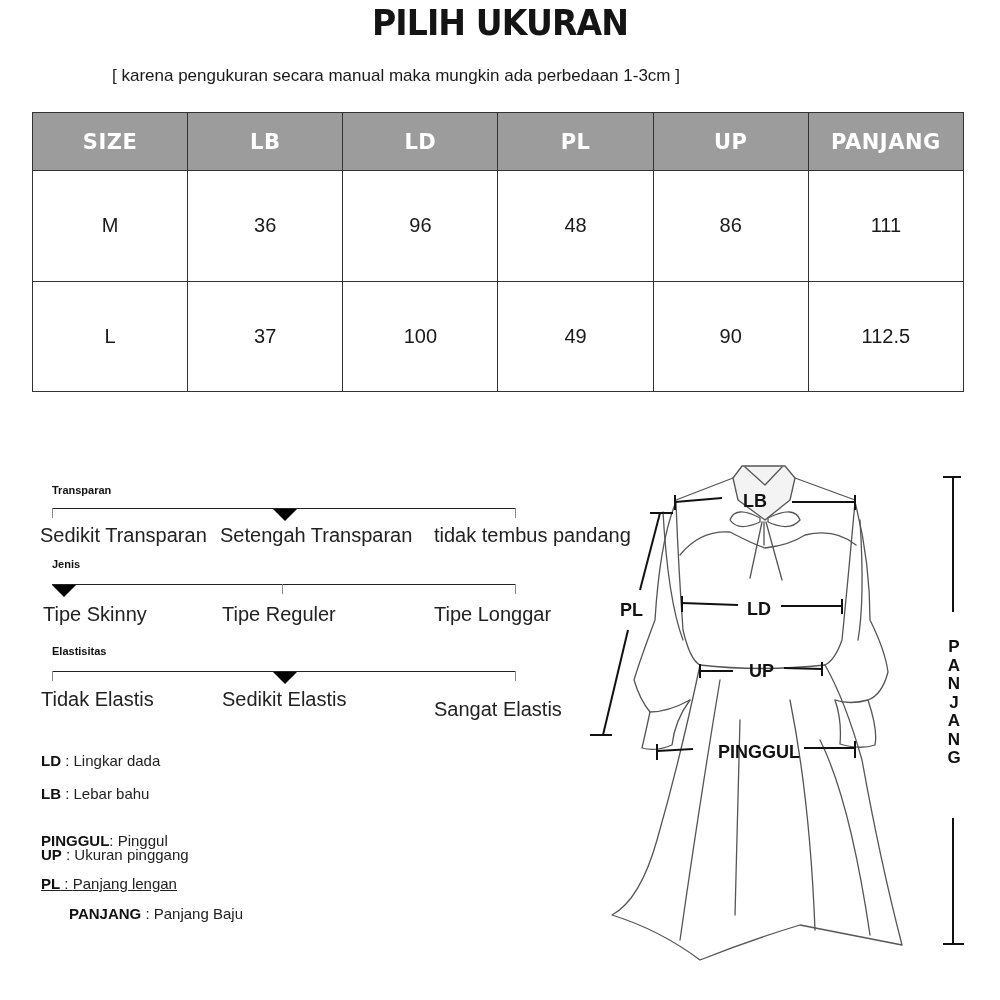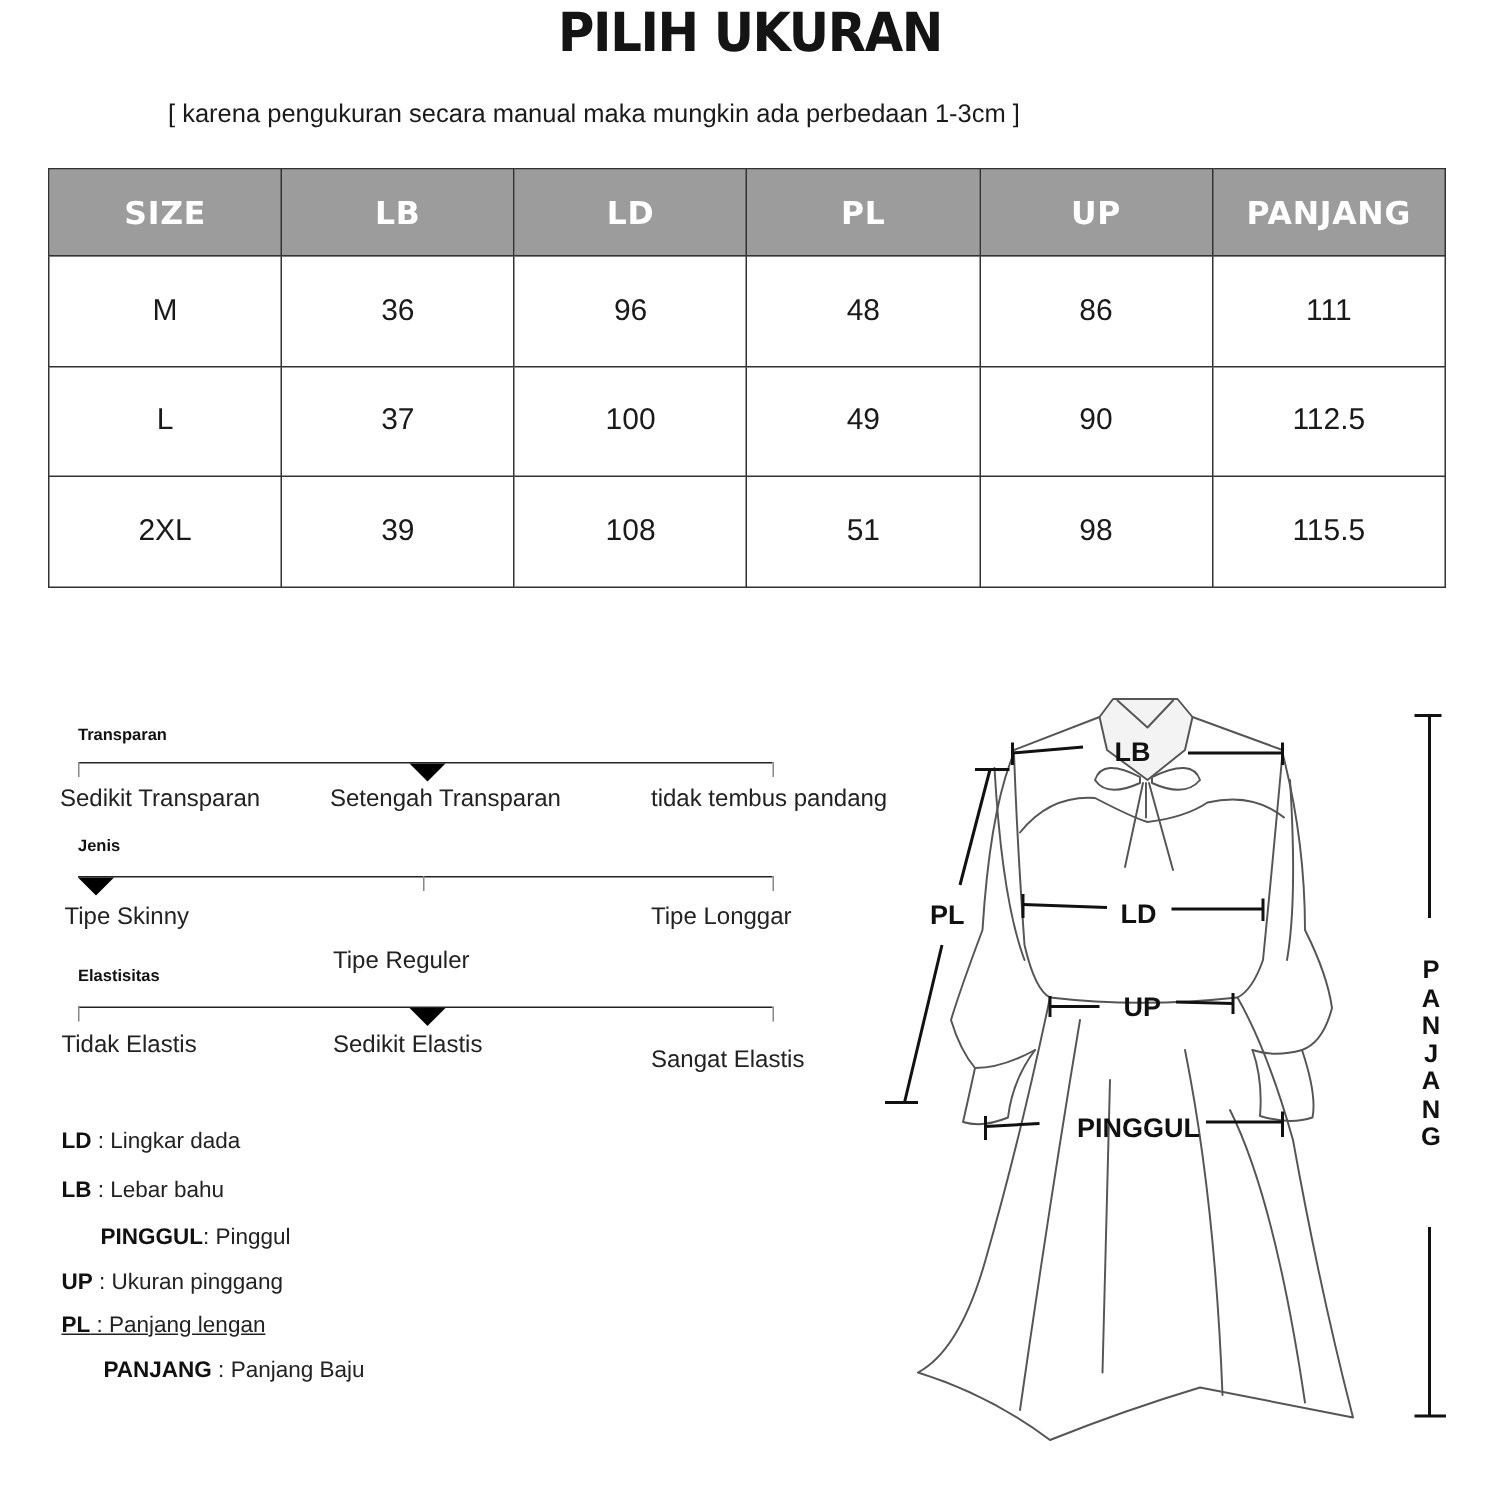--- a/index.html
+++ b/index.html
@@ -16,21 +16,21 @@
                   font-weight: bold; font-size: 21px; height: 55px; border: 1px solid #333;
                   letter-spacing: 0.5px; }
   table.size td { text-align: center; font-size: 20px; color: #1a1a1a; border: 1px solid #333;
                   height: 55px; }
   .scale { position: absolute; left: 40px; width: 570px; }
   .scale .head { position: absolute; left: 12px; font-weight: bold; font-size: 11px; }
   .scale .line { position: absolute; left: 12px; width: 463px; height: 1px; background: #222; }
   .scale .tick { position: absolute; width: 1px; height: 10px; background: #888; }
   .scale .marker { position: absolute; width: 0; height: 0; border-left: 12px solid transparent;
                    border-right: 12px solid transparent; border-top: 12px solid #000; }
-  .scale .opt { position: absolute; font-size: 16px; color: #222; white-space: nowrap; }
+  .scale .opt { position: absolute; font-size: 20px; color: #222; white-space: nowrap; }
   .legend { position: absolute; left: 41px; top: 752px; }
   .legend .row { position: absolute; left: 0; white-space: nowrap; font-size: 15px; color: #222; }
   .legend .row b { font-weight: bold; color: #111; }
   .dlabel { position: absolute; font-weight: bold; font-size: 18px; color: #111; background: transparent; }
   .panjang-letters { position: absolute; left: 946px; top: 638px; width: 16px; text-align: center;
                      font-weight: bold; font-size: 17px; line-height: 18.5px; }
 </style>
 </head>
 <body>
 
@@ -58,28 +58,20 @@
       <td>111</td>
     </tr>
     <tr>
       <td>L</td>
       <td>37</td>
       <td>100</td>
       <td>49</td>
       <td>90</td>
       <td>112.5</td>
     </tr>
-    <tr>
-      <td>2XL</td>
-      <td>39</td>
-      <td>108</td>
-      <td>51</td>
-      <td>98</td>
-      <td>115.5</td>
-    </tr>
   </tbody>
 </table>
 
 <div class="scale" style="top:484px;">
   <div class="head" style="top:0;">Transparan</div>
   <div class="line" style="top:24px;"></div>
   <div class="tick" style="top:24px; left:12px;"></div>
   <div class="tick" style="top:24px; left:475px;"></div>
   <div class="marker" style="top:25px; left:233px;"></div>
   <div class="opt" style="top:40px; left:0;">Sedikit Transparan</div>
@@ -87,39 +79,39 @@
   <div class="opt" style="top:40px; left:394px;">tidak tembus pandang</div>
 </div>
 
 <div class="scale" style="top:558px;">
   <div class="head" style="top:0;">Jenis</div>
   <div class="line" style="top:26px;"></div>
   <div class="tick" style="top:26px; left:242px;"></div>
   <div class="tick" style="top:26px; left:475px;"></div>
   <div class="marker" style="top:27px; left:12px;"></div>
   <div class="opt" style="top:45px; left:3px;">Tipe Skinny</div>
-  <div class="opt" style="top:45px; left:182px;margin-top:29px;">Tipe  Reguler</div>
+  <div class="opt" style="top:45px; left:182px;">Tipe  Reguler</div>
   <div class="opt" style="top:45px; left:394px;">Tipe Longgar</div>
 </div>
 
 <div class="scale" style="top:645px;">
   <div class="head" style="top:0;">Elastisitas</div>
   <div class="line" style="top:26px;"></div>
   <div class="tick" style="top:26px; left:12px;"></div>
   <div class="tick" style="top:26px; left:475px;"></div>
   <div class="marker" style="top:27px; left:233px;"></div>
   <div class="opt" style="top:43px; left:1px;">Tidak Elastis</div>
   <div class="opt" style="top:43px; left:182px;">Sedikit Elastis</div>
   <div class="opt" style="top:43px; left:394px;margin-top:10px;">Sangat  Elastis</div>
 </div>
 
 <div class="legend">
   <div class="row" style="top:0;text-align:right;"><b>LD</b><span> : </span><span>Lingkar dada</span></div>
   <div class="row" style="top:33px;"><b>LB</b><span> : </span><span>Lebar bahu</span></div>
-  <div class="row" style="top:64px;margin-left:26px;"><b>PINGGUL</b><span>: </span><span>Pinggul</span></div>
+  <div class="row" style="top:80px;"><b>PINGGUL</b><span>: </span><span>Pinggul</span></div>
   <div class="row" style="top:94px;"><b>UP</b><span> : </span><span>Ukuran pinggang</span></div>
   <div class="row" style="top:123px;text-decoration:underline;"><b>PL</b><span> : </span><span>Panjang lengan</span></div>
   <div class="row" style="top:153px;margin-left:28px;"><b>PANJANG</b><span> : </span><span>Panjang Baju</span></div>
 </div>
 
 <svg style="position:absolute; left:0; top:0;" width="1000" height="1000" viewBox="0 0 1000 1000">
   <g fill="none" stroke="#555" stroke-width="1.3" stroke-linejoin="round" stroke-linecap="round">
 
     <path d="M742,466 L785,466 L795,478 L790,500 L765,520 L738,500 L733,478 Z" fill="#f3f3f3"></path>
     <path d="M745,467 L765,485 L782,467"></path>

